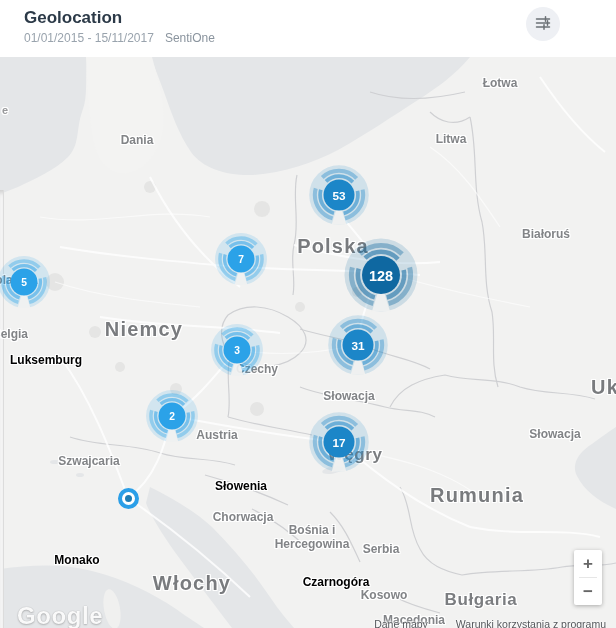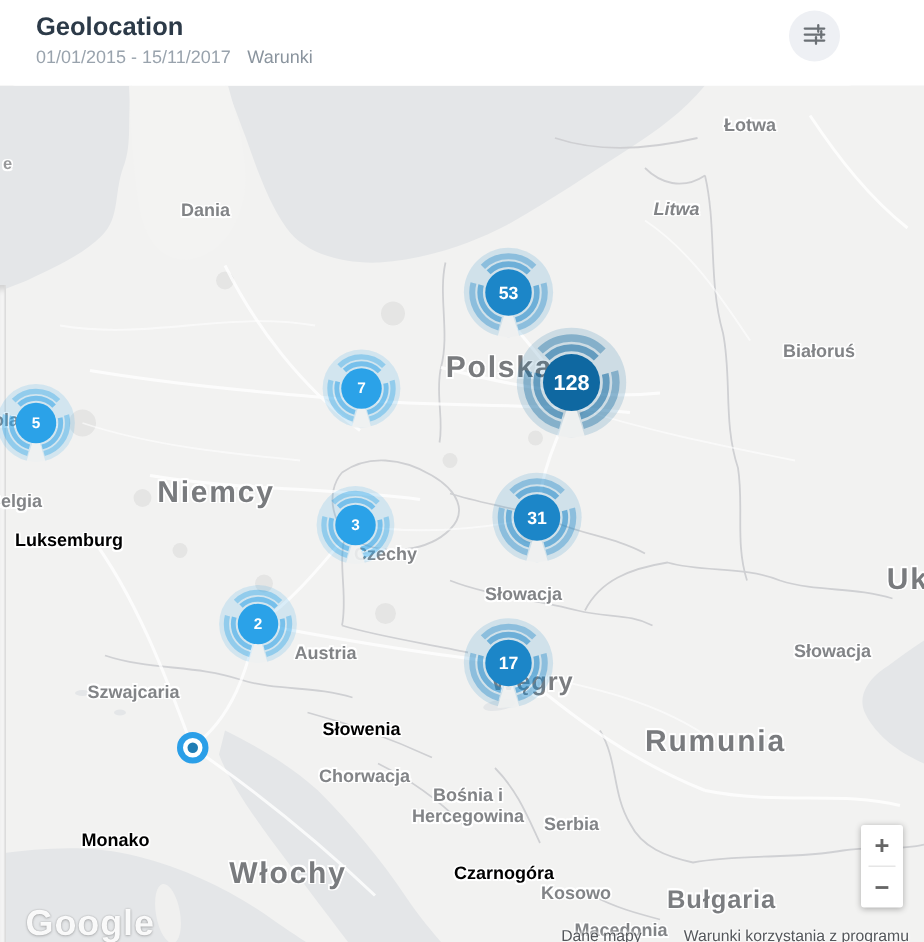--- a/index.html
+++ b/index.html
@@ -49,21 +49,21 @@
   .attribution span{cursor:pointer;white-space:nowrap;}
 </style>
 </head>
 <body>
 
 <div class="page">
 
   <div class="header">
     <div class="title">Geolocation</div>
     <div class="subtitle">
-      <span>01/01/2015 - 15/11/2017</span><span class="source">Warunki</span>
+      <span>01/01/2015 - 15/11/2017</span><span class="source">SentiOne</span>
     </div>
     <button class="filter-btn">
       <span>
         <svg width="18" height="18" viewBox="0 0 18 18">
           <g stroke="#6b7075" stroke-width="1.5" stroke-linecap="round">
             <line x1="2.5" y1="5" x2="15.5" y2="5"></line>
               <line x1="11.5" y1="2.8" x2="11.5" y2="7.2"></line>
             <line x1="2.5" y1="9" x2="15.5" y2="9"></line>
               <line x1="13.5" y1="6.8" x2="13.5" y2="11.2"></line>
             <line x1="2.5" y1="13" x2="15.5" y2="13"></line>
@@ -165,21 +165,21 @@
     </div>
 
     <div class="google-logo">Google</div>
     <div class="attribution">
       <span>Dane mapy</span>
       <span>Warunki korzystania z programu</span>
     </div>
   <div class="country-label lab-xs" style="left: 5px; top: 53px;">e</div>
       <div class="country-label lab-md" style="left: 137px; top: 84px;">Dania</div>
       <div class="country-label lab-md" style="left: 500px; top: 27px;">Łotwa</div>
-      <div class="country-label lab-md" style="left: 451px; top: 83px; font-style: italic;">Litwa</div>
+      <div class="country-label lab-md" style="left: 451px; top: 83px;">Litwa</div>
       <div class="country-label lab-md" style="left: 546px; top: 178px;">Białoruś</div>
       <div class="country-label lab-xl" style="left: 333px; top: 189px;">Polska</div>
       <div class="country-label lab-md" style="left: 12px; top: 224px;">Holandia</div>
       <div class="country-label lab-xl" style="left: 144px; top: 272px; text-align: center;">Niemcy</div>
       <div class="country-label lab-md" style="left: 10px; top: 278px;">Belgia</div>
       <div class="country-label lab-sm" style="left: 46px; top: 304px;">Luksemburg</div>
       <div class="country-label lab-md" style="left: 257px; top: 313px;">Czechy</div>
       <div class="country-label lab-md" style="left: 349px; top: 340px;">Słowacja</div>
       <div class="country-label lab-xl" style="left: 632px; top: 330px;">Ukraina</div>
       <div class="country-label lab-md" style="left: 217px; top: 379px;">Austria</div>
@@ -207,21 +207,21 @@
     <text x="50" y="51" text-anchor="middle" dominant-baseline="central" font-size="19" font-weight="bold" fill="#fff" font-family="Liberation Sans, sans-serif">53</text>
   </svg></div>
       <div class="cluster" style="left: 214px; top: 175px;"><svg width="54" height="54" viewBox="0 0 100 100">
     <circle cx="50" cy="50" r="48" fill="#2ba2e8" opacity="0.16"></circle>
     <circle cx="50" cy="50" r="39" fill="none" stroke="#2ba2e8" stroke-width="6.5" opacity="0.38" stroke-dasharray="61.2 20.4" stroke-dashoffset="10.2"></circle>
     <circle cx="50" cy="50" r="30.5" fill="none" stroke="#2ba2e8" stroke-width="6" opacity="0.55" stroke-dasharray="47.9 16" stroke-dashoffset="8"></circle>
     <path d="M50,60 L38,98 L62,98 Z" fill="#f2f2f1" opacity="0.9"></path>
     <circle cx="50" cy="50" r="25" fill="#2ba2e8"></circle>
     <text x="50" y="51" text-anchor="middle" dominant-baseline="central" font-size="19" font-weight="bold" fill="#fff" font-family="Liberation Sans, sans-serif">7</text>
   </svg></div>
-      <div class="cluster" style="left: 343px; top: 160px; text-align: right;"><svg width="76" height="76" viewBox="0 0 100 100">
+      <div class="cluster" style="left: 343px; top: 180px; text-align: right;"><svg width="76" height="76" viewBox="0 0 100 100">
     <circle cx="50" cy="50" r="48" fill="#0f68a1" opacity="0.16"></circle>
     <circle cx="50" cy="50" r="39" fill="none" stroke="#0f68a1" stroke-width="6.5" opacity="0.38" stroke-dasharray="61.2 20.4" stroke-dashoffset="10.2"></circle>
     <circle cx="50" cy="50" r="30.5" fill="none" stroke="#0f68a1" stroke-width="6" opacity="0.55" stroke-dasharray="47.9 16" stroke-dashoffset="8"></circle>
     <path d="M50,60 L38,98 L62,98 Z" fill="#f2f2f1" opacity="0.9"></path>
     <circle cx="50" cy="50" r="25" fill="#0f68a1"></circle>
     <text x="50" y="51" text-anchor="middle" dominant-baseline="central" font-size="19" font-weight="bold" fill="#fff" font-family="Liberation Sans, sans-serif">128</text>
   </svg></div>
       <div class="cluster" style="left: 327px; top: 257px;"><svg width="62" height="62" viewBox="0 0 100 100">
     <circle cx="50" cy="50" r="48" fill="#1c86c8" opacity="0.16"></circle>
     <circle cx="50" cy="50" r="39" fill="none" stroke="#1c86c8" stroke-width="6.5" opacity="0.38" stroke-dasharray="61.2 20.4" stroke-dashoffset="10.2"></circle>

